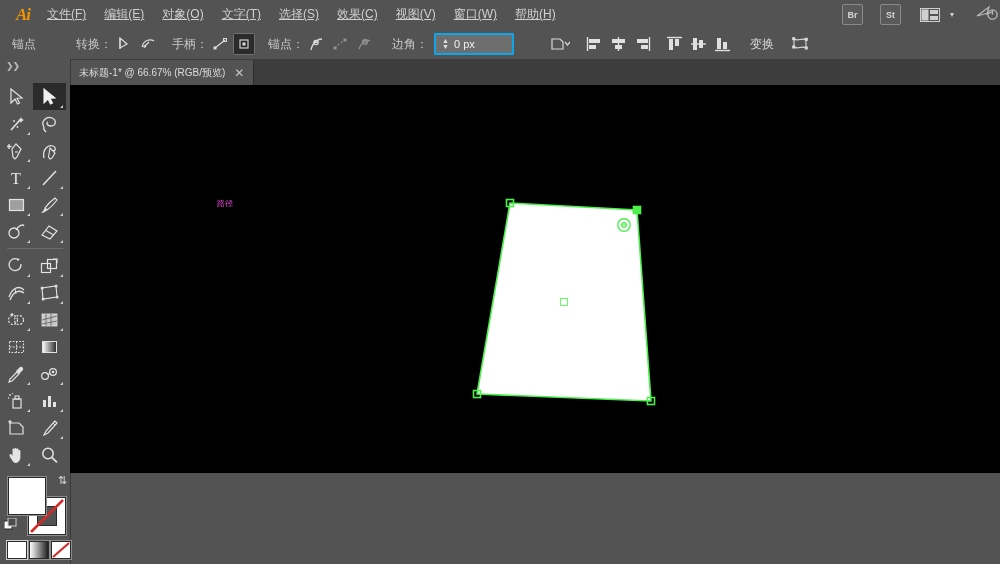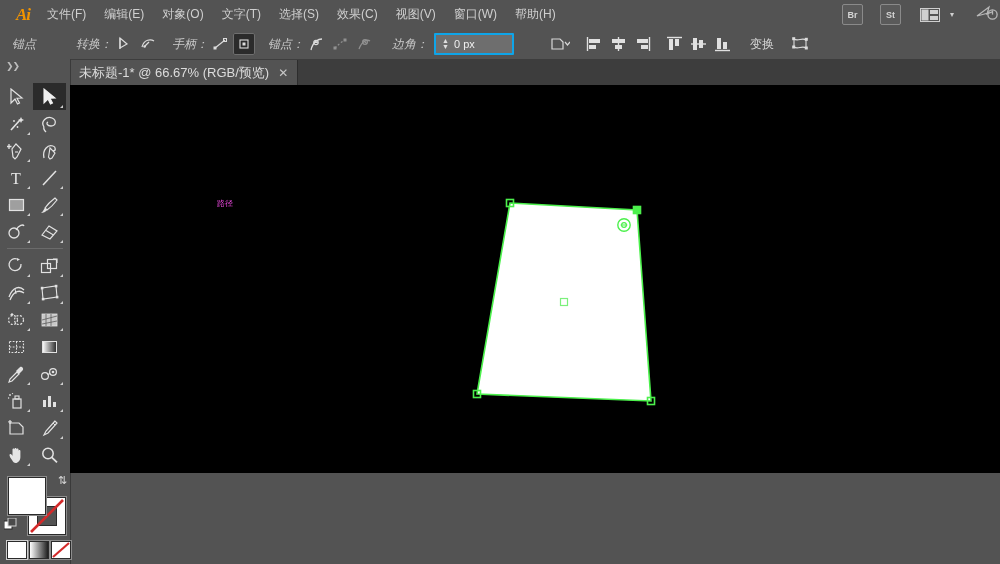--- a/index.html
+++ b/index.html
@@ -16,39 +16,39 @@
     background:#535353;border-bottom:1px solid #3f3f3f;
     display:flex;align-items:center;margin-left:7px;
   }
   .ai-logo{
     width:30px;height:29px;display:flex;align-items:center;justify-content:center;
     color:#f29400;font-size:17px;font-weight:bold;font-style:italic;
     font-family:"Liberation Serif","DejaVu Serif",serif;letter-spacing:-1px;
   }
   .menu-item{
     color:#cfcfcf;font-size:12px;padding:0 9px;height:29px;
-    display:flex;align-items:center;white-space:nowrap;cursor:default;
+    display:flex;align-items:center;white-space:nowrap;cursor:default;text-decoration:underline;
   }
   .menu-right{margin-left:auto;display:flex;align-items:center;padding-right:10px;gap:7px;}
   .sq-btn{
     width:19px;height:19px;border:1px solid #8a8a8a;border-radius:2px;
     display:flex;align-items:center;justify-content:center;
     color:#d4d4d4;font-size:9px;font-weight:bold;margin:0 5px;background:#5a5a5a;
   }
   .ws-icon{width:22px;height:16px;display:flex;align-items:center;justify-content:center;margin-left:6px;}
   .chev{color:#cfcfcf;font-size:8px;margin:0 7px 0 2px;}
   .search-ic{margin-left:8px;opacity:.85;}
 
   
   .controlbar{
     position:absolute;left:0;top:29px;width:1000px;height:30px;
     background:#535353;border-bottom:1px solid #3c3c3c;
     display:flex;align-items:center;
   }
-  .cb-label{color:#c9c9c9;font-size:12px;white-space:nowrap;font-style:italic;}
+  .cb-label{color:#c9c9c9;font-size:12px;white-space:nowrap;}
   .icon-btn{
     width:22px;height:22px;display:flex;align-items:center;justify-content:center;
     border-radius:2px;margin:0 1px;
   }
   .icon-btn.on{background:#2b2b2b;box-shadow:inset 0 0 0 1px #6f6f6f;}
   .icon-btn.dim{opacity:.45;}
   .numfield{
     height:18px;width:72px;background:#6e6e6e;border:2px solid #0ea5e9;border-radius:1px;
     display:flex;align-items:center;color:#efefef;font-size:11px;padding-left:4px;
   }
@@ -58,21 +58,21 @@
 
   
   .tabbar{
     position:absolute;left:70px;top:59px;width:930px;height:26px;
     background:#3d3d3d;border-bottom:1px solid #2a2a2a;display:flex;align-items:flex-end;
   }
   .doctab{
     height:25px;background:#535353;border-right:1px solid #2d2d2d;
     display:flex;align-items:center;padding:0 9px;gap:9px;
   }
-  .doctab .title{color:#dcdcdc;font-size:13px;white-space:nowrap;}
+  .doctab .title{color:#dcdcdc;font-size:10px;white-space:nowrap;}
   .doctab .x{color:#c8c8c8;font-size:12px;line-height:1;}
 
   
   .toolbar{
     position:absolute;left:0;top:59px;width:70px;height:505px;
     background:#535353;border-right:1px solid #3a3a3a;
   }
   .tb-grip{height:14px;display:flex;align-items:center;justify-content:flex-start;padding-left:6px;
     color:#bdbdbd;font-size:9px;letter-spacing:-1px;}
   .tb-head{height:10px;}

